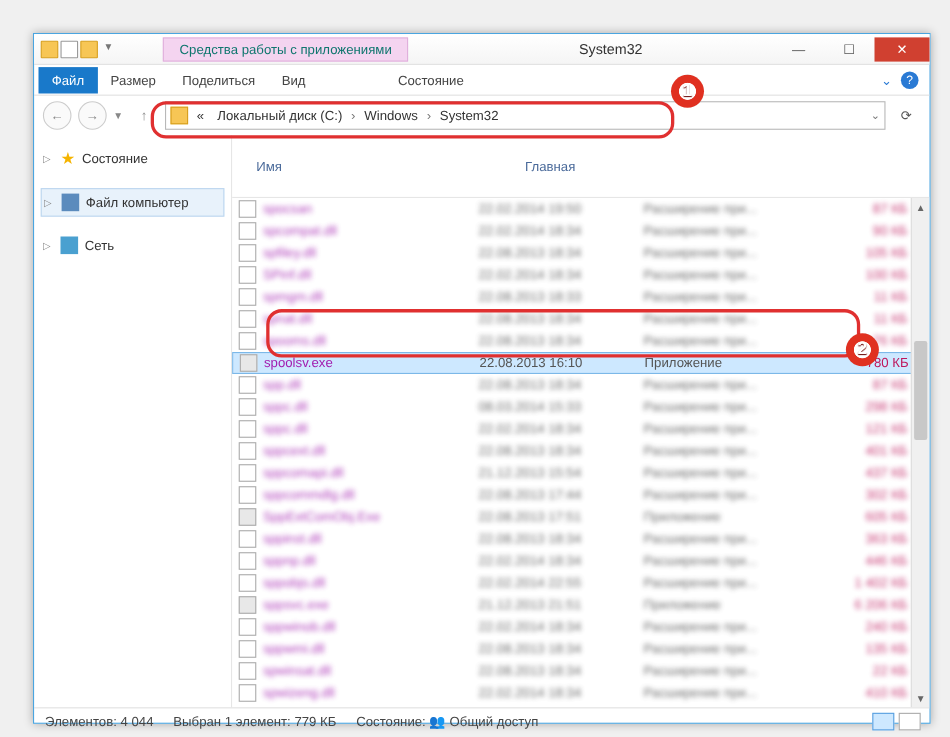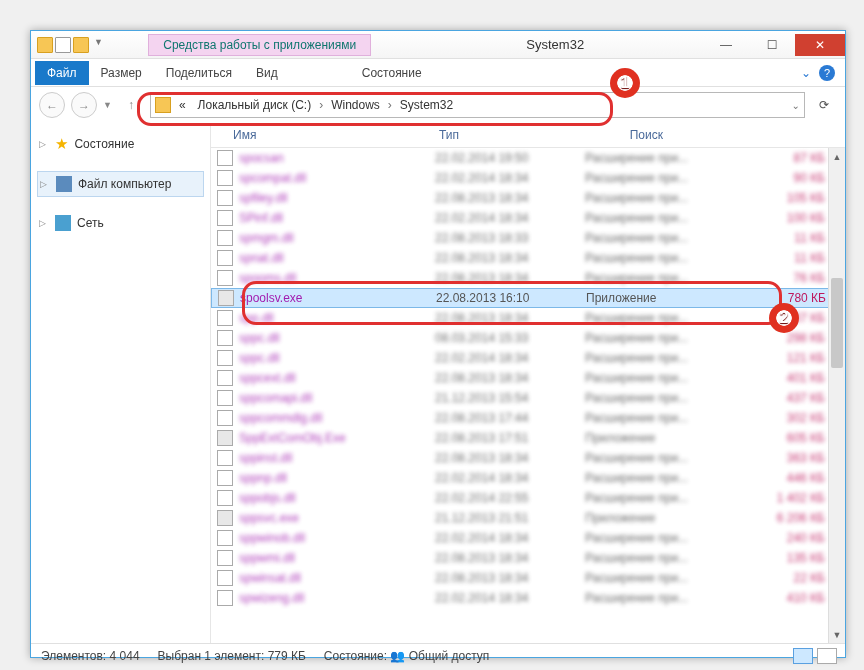--- a/index.html
+++ b/index.html
@@ -31,21 +31,21 @@
 .body{display:flex;height:520px}
 .sidebar{width:180px;border-right:1px solid #e6e6e6;padding:8px 6px}
 .sbitem{display:flex;align-items:center;gap:6px;padding:4px 2px;color:#333}
 .sbitem .tri{color:#888;font-size:9px;width:10px}
 .sbitem .sic{width:16px;height:16px;display:inline-block}
 .star{color:#f5b400;font-size:15px}
 .pc{background:#5b8bbd}
 .net{background:#4aa0d0}
 .files{flex:1;overflow:hidden;display:flex;flex-direction:column}
 .cols{display:flex;border-bottom:1px solid #e6e6e6;color:#4a6a9a;padding:4px 0}
-.col{padding:1px 8px}
+.col{padding:17px 8px}
 .c-name{width:220px;padding-left:22px}
 .c-date{width:150px}
 .c-type{width:140px}
 .c-size{width:100px;text-align:right}
 .flist{flex:1;overflow-y:hidden;position:relative}
 .frow{display:flex;align-items:center;height:20px;padding-left:6px}
 .frow.sel{background:#cde8ff;border:1px solid #7cb8e8}
 .frow .fic{width:16px;height:16px;margin-right:6px;background:#fff;border:1px solid #aaa;display:inline-block}
 .frow .fic.exe{background:#e8e8e8}
 .frow .fname{width:196px;color:#a21caf}
@@ -137,22 +137,21 @@
       <div class="sbitem">
         <span class="tri">▷</span>
         <span class="sic net"></span>
         <span>Сеть</span>
       </div>
     </div>
 
     <div class="files">
       <div class="cols">
         <div class="col c-name">Имя</div>
-        <div class="col c-type">Тип</div>
-        <div class="col c-size">Поиск</div>
+        <div class="col c-size">Главная</div>
       </div>
       <div class="flist" id="flist">
         <div class="frow">
             <span class="fic"></span>
             <span class="fname"><span class="blur">spocsan</span></span>
             <span class="fdate"><span class="blur">22.02.2014 19:50</span></span>
             <span class="ftype"><span class="blur">Расширение при...</span></span>
             <span class="fsize"><span class="blur">87 КБ</span></span>
           </div>
           <div class="frow">

